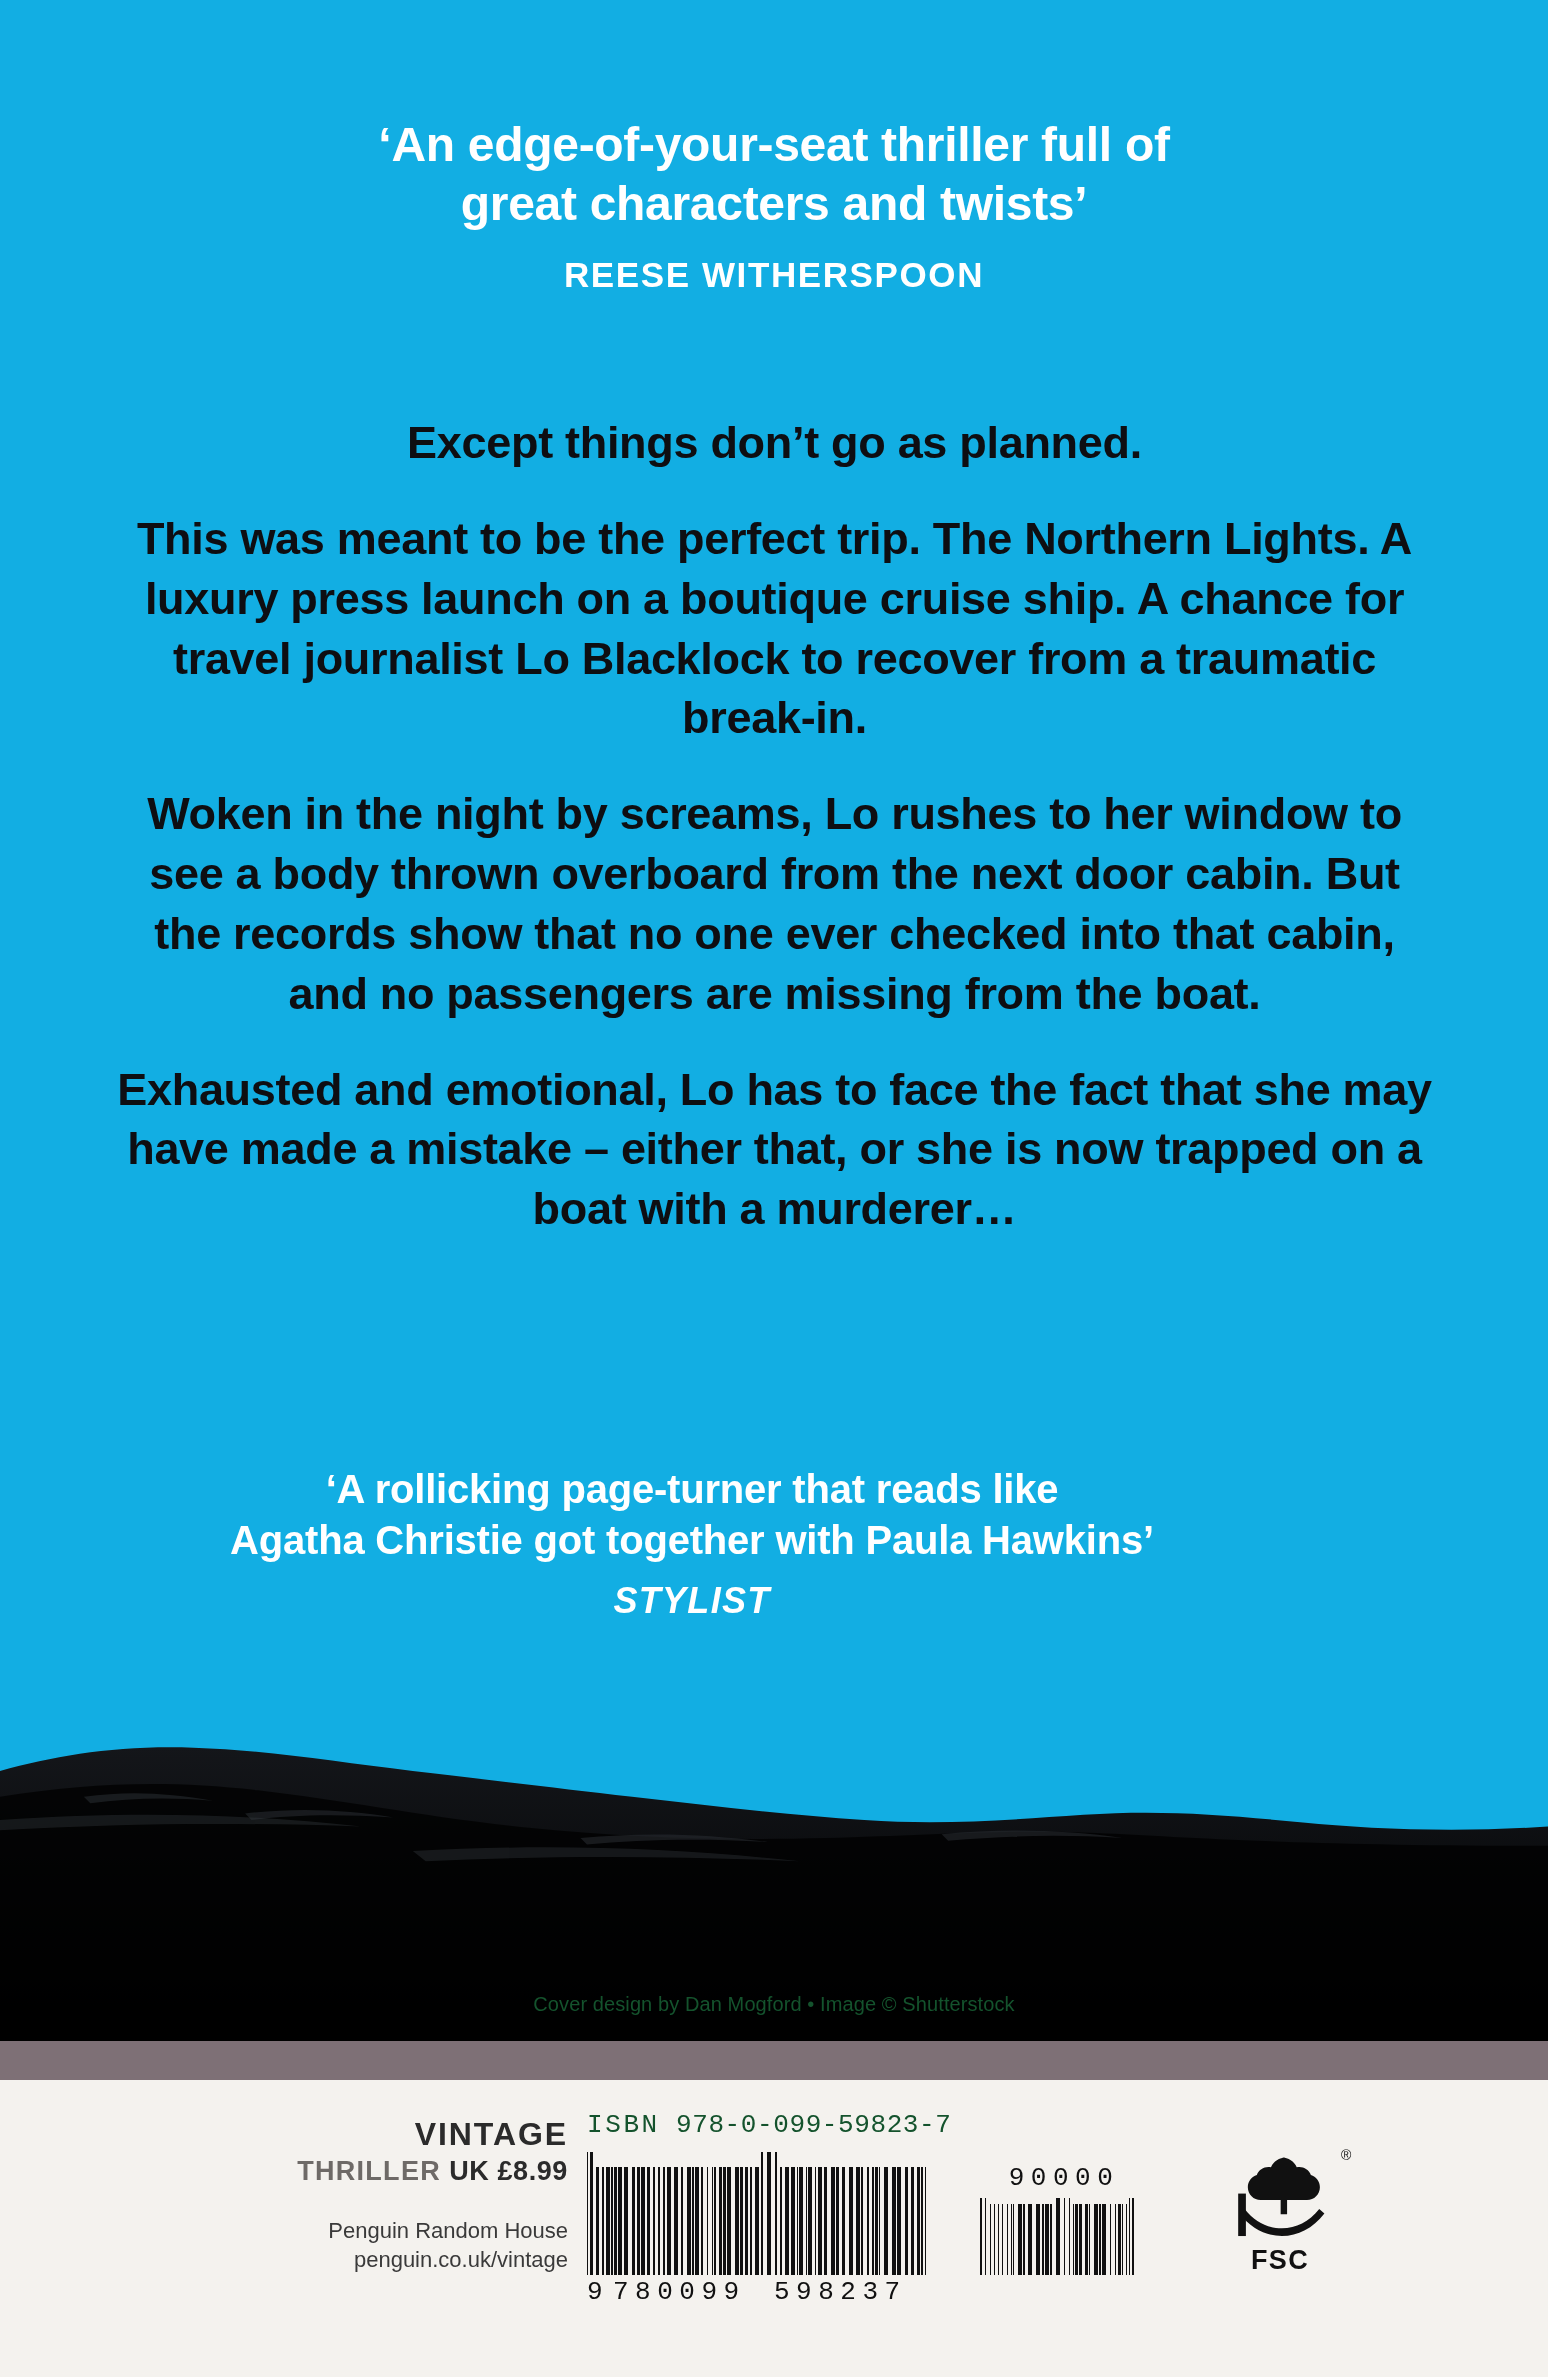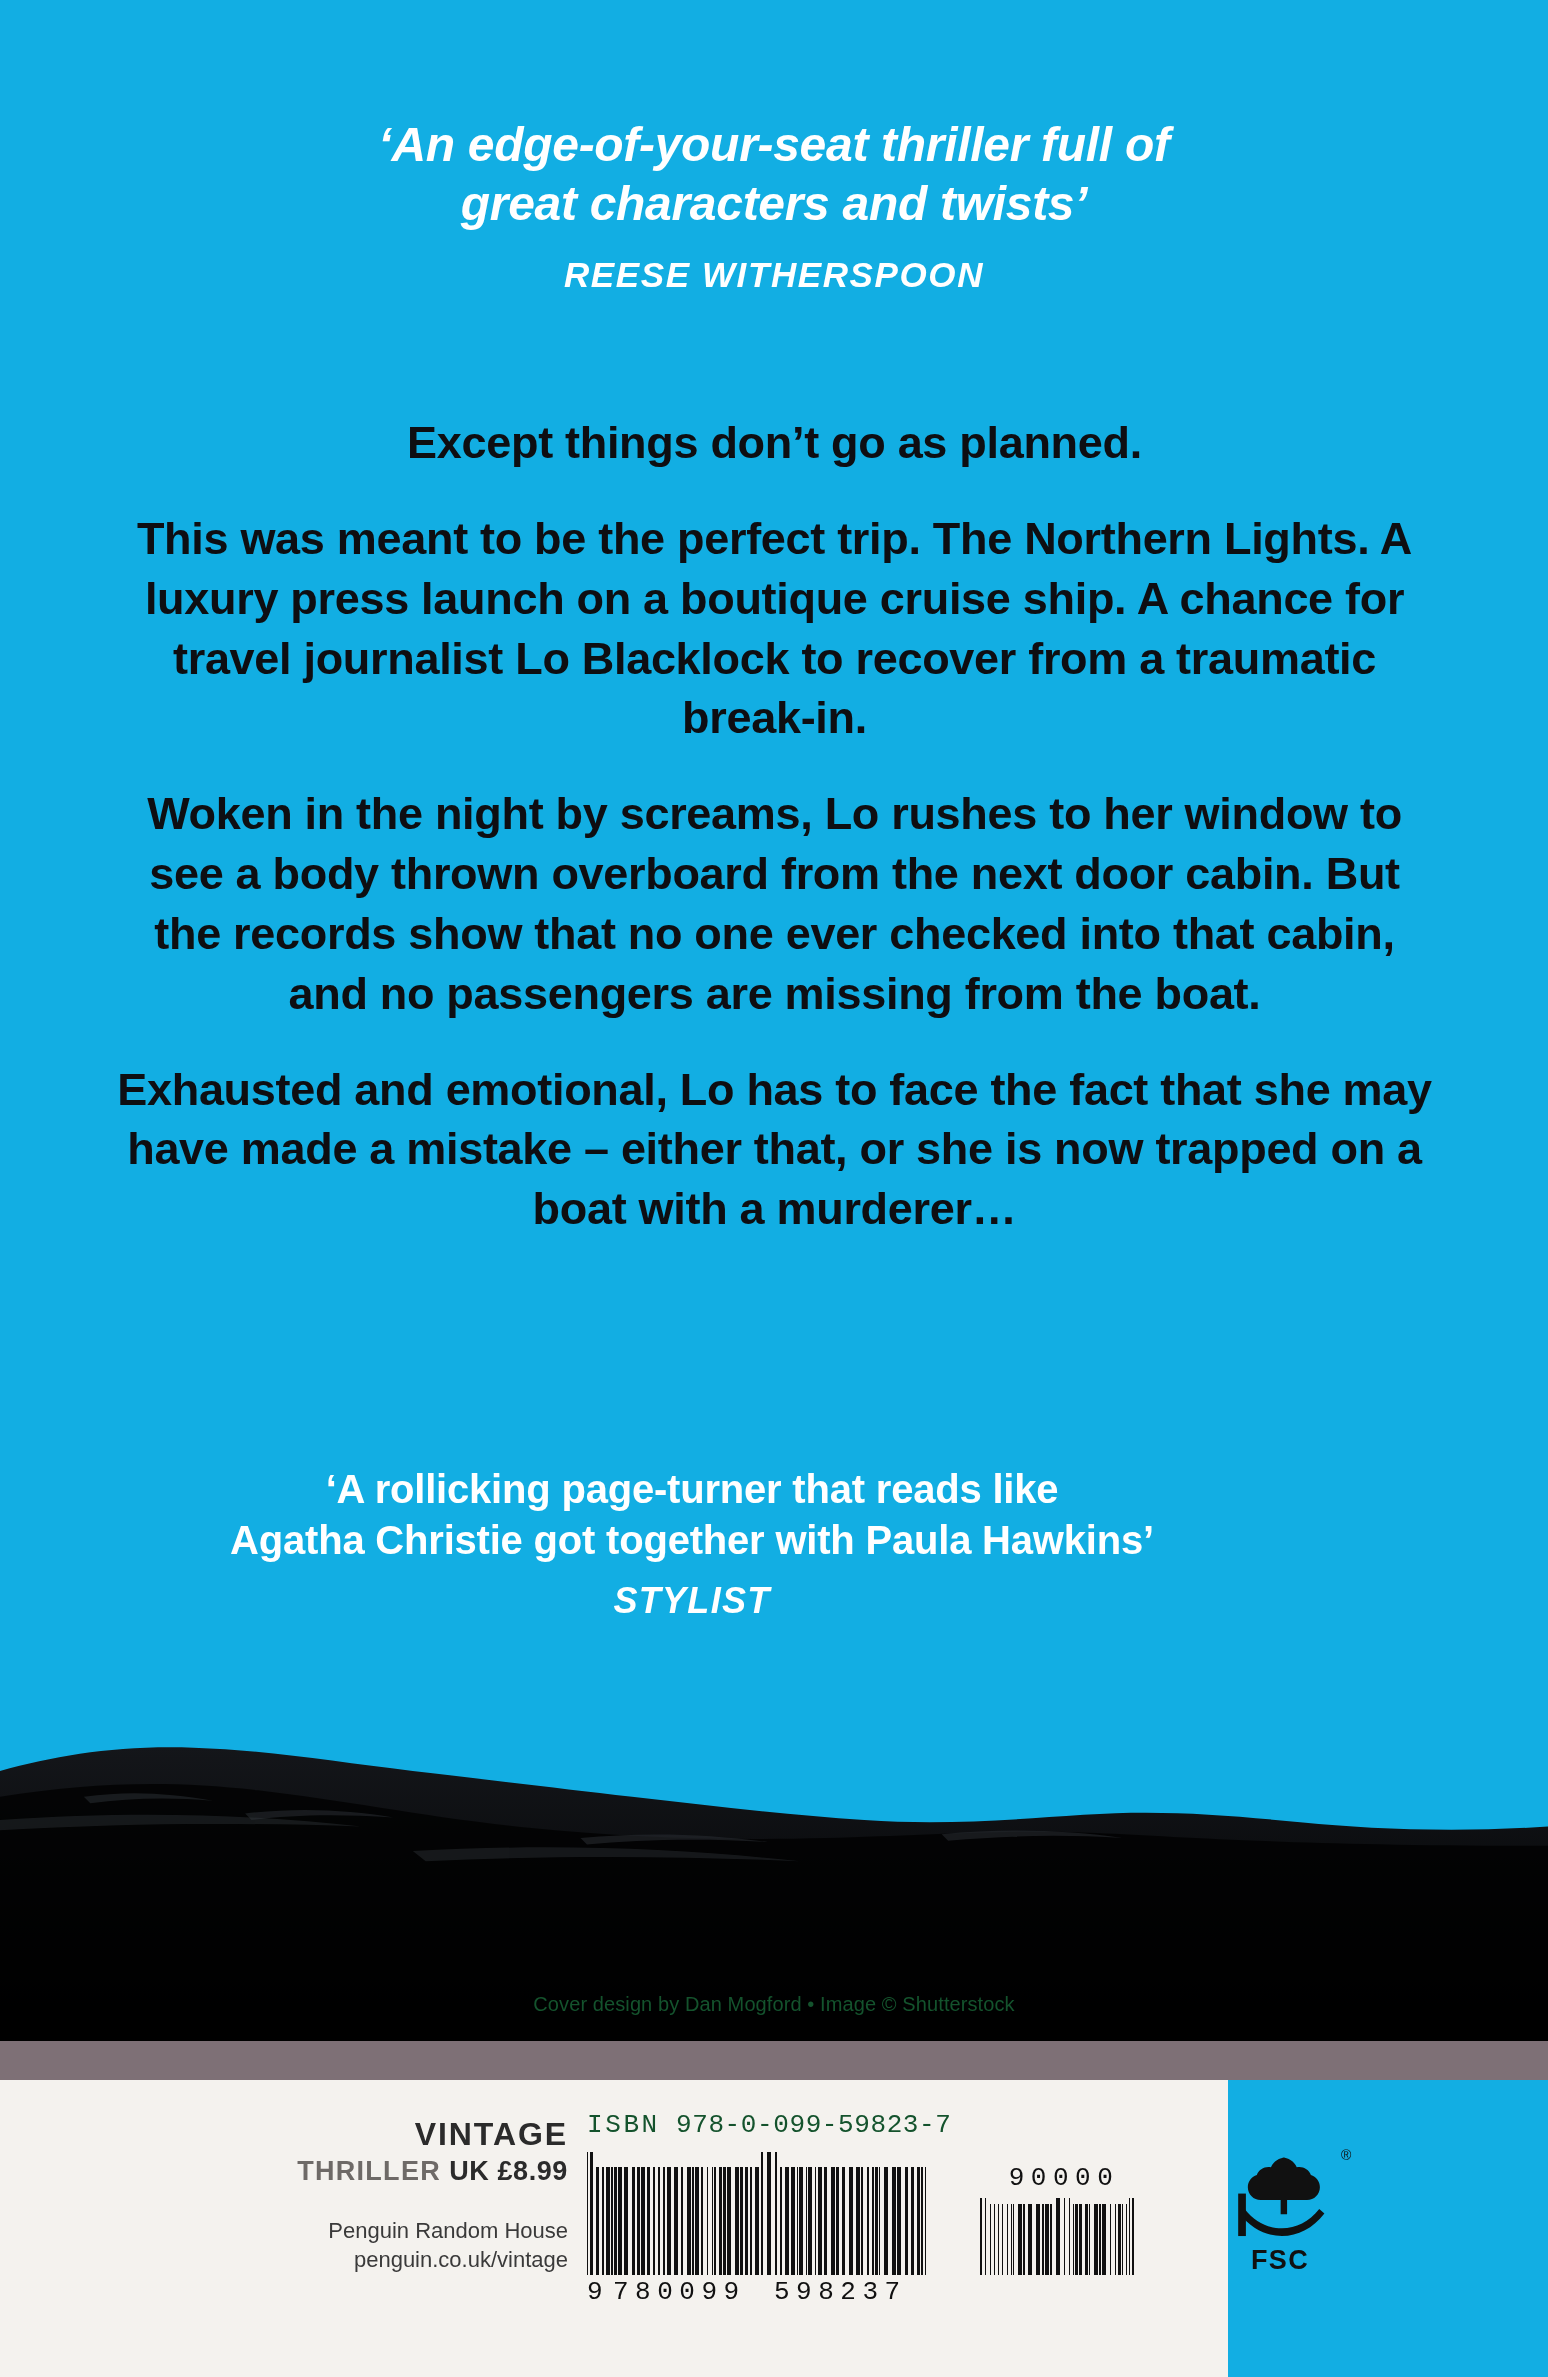--- a/index.html
+++ b/index.html
@@ -22,21 +22,20 @@
   }
 
   
   .top-quote {
     position: absolute;
     top: 116px;
     left: 0;
     width: 1548px;
     text-align: center;
     color: #ffffff;
-    font-style: italic;
   }
   .top-quote .line {
     font-size: 48px;
     line-height: 1.22;
     font-weight: 600;
     letter-spacing: -0.3px;
   }
   .top-quote .attrib {
     margin-top: 22px;
     font-size: 35px;
@@ -123,21 +122,21 @@
     width: 1548px;
     height: 39px;
     background: #7e7076;
   }
 
   
   .footer {
     position: absolute;
     left: 0;
     bottom: 0;
-    width: 1228px;
+    width: 1548px;
     height: 297px;
     background: #f4f2ee;
   }
   .footer-inner {
     position: relative;
     width: 1548px;
     height: 297px;
   }
 
   .imprint {

